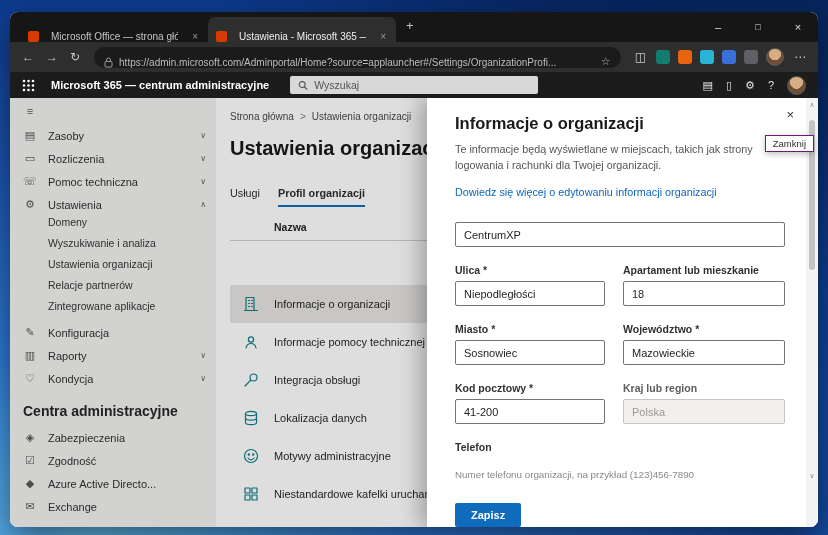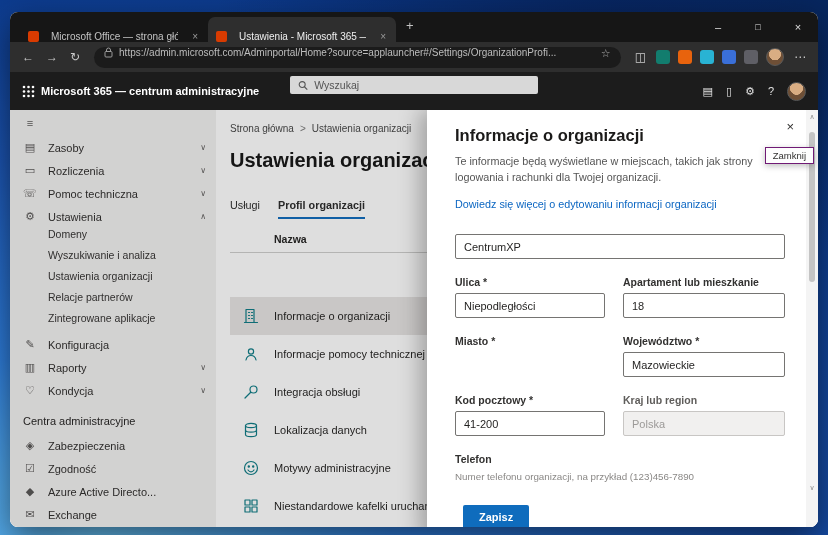--- a/index.html
+++ b/index.html
@@ -17,47 +17,47 @@
   .tab-title{flex:1;white-space:nowrap;overflow:hidden}
   .favicon{width:11px;height:11px;border-radius:2px;background:#d83b01;flex:none}
   .tab-close{font-size:10px;color:#9a9a9a;padding:0 2px}
   .newtab{color:#c3c3c3;font-size:13px;margin:0 10px 4px;align-self:center}
   .win-controls{margin-left:auto;display:flex;height:30px}
   .wc{width:40px;display:flex;align-items:center;justify-content:center;color:#e0e0e0;font-size:11px}
   .wc.max{font-size:9px}
   
   .toolbar{display:flex;align-items:center;height:30px;background:#2e2e2e;padding:0 10px;gap:8px}
   .navic{color:#c9c9c9;font-size:12px;padding:0 2px;flex:none}
-  .urlbar{flex:1;display:flex;align-items:flex-start;gap:6px;height:21px;background:#1b1b1b;border-radius:11px;padding:0 10px;margin:0 4px;min-width:0}
+  .urlbar{flex:1;display:flex;align-items:flex-end;gap:6px;height:21px;background:#1b1b1b;border-radius:11px;padding:0 10px;margin:0 4px;min-width:0}
   .url{color:#bdbdbd;font-size:10px;white-space:nowrap;overflow:hidden;flex:1}
   .star{color:#a7a7a7;font-size:11px}
   .ext{width:14px;height:14px;border-radius:3px;flex:none}
   .e1{background:#127d6e}.e2{background:#e8630d}.e3{background:#29b3d4}.e4{background:#3a6fd8}.e5{background:#5f5f66}
   .avatar{width:19px;height:19px;border-radius:50%;flex:none;border:1px solid #5a5a5a;
     background:radial-gradient(circle at 50% 32%,#d9ad83 0 44%,#6e4f36 45% 100%)}
   .avatar.small{width:18px;height:18px}
   
-  .admin-header{position:relative;display:flex;align-items:center;height:38px;background:#1c1c1c;padding:0 12px;gap:6px}
+  .admin-header{position:relative;display:flex;align-items:center;height:26px;background:#1c1c1c;padding:0 12px;gap:16px}
   .app-title{color:#fff;font-size:11px;font-weight:700;white-space:nowrap}
   .searchbox{position:absolute;left:50%;top:4px;transform:translateX(-50%);width:248px;height:18px;background:#d8d8d8;border-radius:2px;display:flex;align-items:center;gap:6px;padding:0 8px}
   .searchbox input{border:0;background:transparent;outline:none;font-size:10.5px;color:#333;width:100%;font-family:inherit}
   .searchbox input::placeholder{color:#545454}
   .hdr-icons{margin-left:auto;display:flex;align-items:center;gap:13px}
   .hic{color:#e4e4e4;font-size:11px}
   
   .content{position:relative;height:429px;display:flex;background:#fff;overflow:hidden}
   .dim{position:absolute;inset:0;background:rgba(18,18,18,.14);z-index:5;pointer-events:none}
   .sidebar{width:206px;background:#f2f1f0;font-size:11px;color:#2f2e2d;flex:none;overflow:hidden}
   .menu-row{height:26px;display:flex;align-items:center;padding-left:13px}
   .nav-item{display:flex;align-items:center;height:23px;padding:0 10px 0 13px;gap:11px}
   .nav-ic{width:14px;text-align:center;color:#585756;font-size:11px;flex:none}
   .nav-label{white-space:nowrap}
   .chev{margin-left:auto;color:#5f5e5d;font-size:8px}
   .nav-sub{height:21px;display:flex;align-items:flex-start;padding-left:38px;font-size:10.5px;color:#343332;white-space:nowrap}
-  .nav-section{font-weight:400;font-size:11px;padding:13px 13px 7px;color:#252423;white-space:nowrap}
+  .nav-section{font-weight:700;font-size:14px;padding:13px 13px 7px;color:#252423;white-space:nowrap}
   
   .main{flex:1;padding:13px 0 0 14px;min-width:0}
   .breadcrumb{font-size:10px;display:flex;gap:6px;align-items:center;color:#474747}
   .bc-sep{color:#7a7a7a}
   .page-title{margin-top:15px;font-size:20px;font-weight:700;color:#151515}
   .tabs{margin-top:27px;display:flex;gap:18px;font-size:10.8px;color:#2c2c2c}
   .tabitem{padding-bottom:6px;white-space:nowrap}
   .tabitem.active{border-bottom:2px solid #0f6cbd;font-weight:700}
   .table{margin-top:14px;width:600px}
   .thead{font-size:10.5px;font-weight:700;color:#242322;padding:0 0 7px 44px;border-bottom:1px solid #cfcecd}
@@ -75,22 +75,22 @@
   .panel-title{font-size:16.5px;font-weight:700;color:#1b1a19}
   .panel-desc{margin-top:9px;font-size:10.8px;line-height:1.45;color:#555;max-width:332px}
   .panel-link{margin-top:13px;font-size:10.8px;color:#0b66c2}
   .form{margin-top:24px;width:330px}
   .fld{margin-bottom:17px;min-width:0}
   .flabel{font-size:10.5px;font-weight:700;color:#323130;margin-bottom:5px;white-space:nowrap}
   .flabel.dis{color:#5f5d5b}
   .fin{width:100%;height:25px;border:1px solid #757472;border-radius:2px;font-size:11px;color:#201f1e;padding:0 8px;font-family:inherit;background:#fff}
   .fin.disabled{background:#f1f0ef;border-color:#c8c6c4;color:#9c9a98}
   .two{display:grid;grid-template-columns:150px 162px;column-gap:18px}
-  .fhelp{font-size:9.8px;color:#8a8886;margin-top:6px;white-space:nowrap;overflow:hidden}
-  .panel-footer{position:absolute;left:8px;bottom:0;right:12px;height:44px;background:#fff;display:flex;align-items:center;padding-left:28px}
+  .fhelp{font-size:9.8px;color:#8a8886;margin-top:16px;white-space:nowrap;overflow:hidden}
+  .panel-footer{position:absolute;left:0;bottom:0;right:12px;height:44px;background:#fff;display:flex;align-items:flex-end;padding-left:28px}
   .save-btn{background:#0f6cbd;color:#fff;font-size:11px;font-weight:700;padding:6px 16px;border:0;border-radius:2px;font-family:inherit}
   .scrollbar{position:absolute;top:0;right:0;width:12px;bottom:0;background:#f4f4f4;z-index:11}
   .sb-thumb{position:absolute;top:22px;left:3px;width:6px;height:150px;background:#c4c4c4;border-radius:3px}
   .sb-arrow{position:absolute;left:0;width:12px;text-align:center;font-size:7px;color:#8a8a8a}
   .sb-up{top:3px}.sb-down{bottom:47px}
 </style>
 </head>
 <body>
 
 <div class="desktop">
@@ -339,20 +339,21 @@
                 <input class="fin" value="Niepodległości" style="">
               </div>
               <div class="fld">
                 <div class="flabel">Apartament lub mieszkanie</div>
                 <input class="fin" value="18" style="">
               </div>
             </div>
             <div class="two">
               <div class="fld">
                 <div class="flabel">Miasto *</div>
+                <input class="fin" value="Sosnowiec" style="">
               </div>
               <div class="fld">
                 <div class="flabel">Województwo *</div>
                 <input class="fin" value="Mazowieckie" style="">
               </div>
             </div>
             <div class="two">
               <div class="fld">
                 <div class="flabel">Kod pocztowy *</div>
                 <input class="fin" value="41-200" style="">

